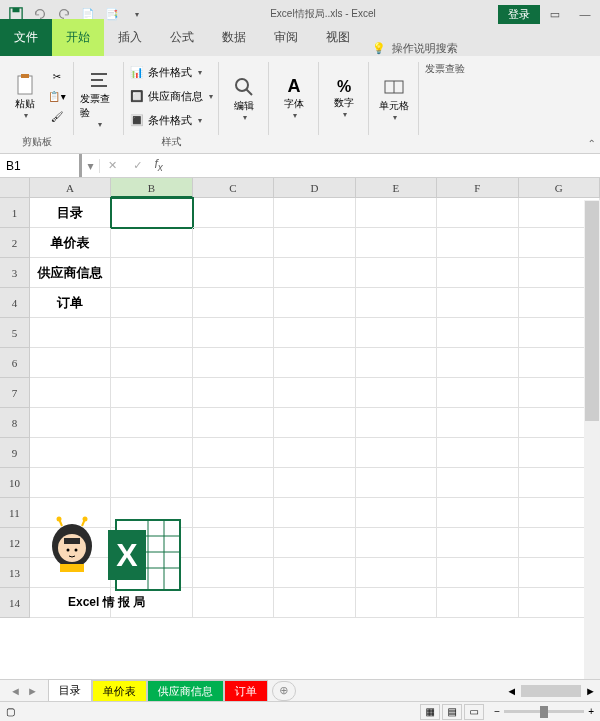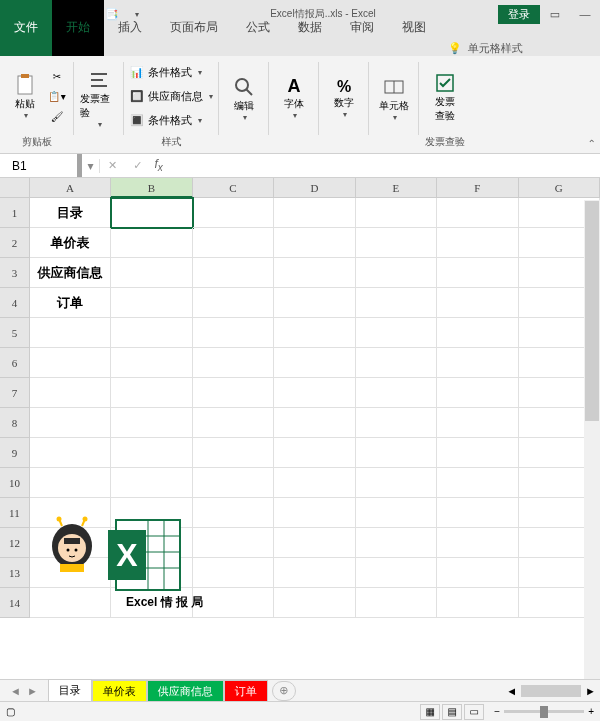--- a/index.html
+++ b/index.html
@@ -7,63 +7,63 @@
     
     .titlebar { height: 28px; background: #e6e6e6; display: flex; align-items: center; font-size: 11px; }
     .qat { display: flex; gap: 0; padding-left: 4px; }
     .qat-btn { width: 24px; height: 24px; display: flex; align-items: center; justify-content: center; cursor: pointer; }
     .title-center { flex: 1; text-align: center; color: #555; font-size: 10px; }
     .title-right { display: flex; align-items: center; gap: 0; }
     .login-btn { background: #0f6e3f; color: #fff; padding: 2px 10px; font-size: 11px; }
     .win-btn { width: 30px; height: 28px; display: flex; align-items: center; justify-content: center; color: #555; }
     
     .tabs-row { height: 28px; background: #e6e6e6; display: flex; align-items: flex-end; font-size: 12px; }
-    .app-tab { padding: 20px 14px; color: #fff; background: #0f6e3f; cursor: pointer; }
+    .app-tab { padding: 10px 14px; color: #fff; background: #0f6e3f; cursor: pointer; }
     .app-tab.file { background: #0f6e3f; }
-    .app-tab.active { background: #000000; color: #0f6e3f; }
+    .app-tab.active { background: #bef264; color: #0f6e3f; }
     .app-tab.normal { background: transparent; color: #444; }
     .tell-me { display: flex; align-items: center; gap: 6px; color: #555; padding: 0 8px; font-size: 11px; }
     
     .ribbon { background: #f3f3f3; border-bottom: 1px solid #d0d0d0; display: flex; height: 98px; }
     .ribbon-group { display: flex; flex-direction: column; align-items: center; padding: 4px 6px; position: relative; }
     .ribbon-group::after { content: ""; position: absolute; right: 0; top: 6px; bottom: 18px; width: 1px; background: #d6d6d6; }
     .ribbon-group:last-child::after { display: none; }
     .group-body { flex: 1; display: flex; align-items: center; gap: 2px; }
     .group-label { font-size: 10px; color: #555; margin-top: 2px; }
     .big-btn { display: flex; flex-direction: column; align-items: center; width: 38px; font-size: 10px; cursor: pointer; }
     .big-btn .ic { width: 24px; height: 24px; }
     .small-col { display: flex; flex-direction: column; gap: 2px; }
     .small-btn { width: 22px; height: 18px; display: flex; align-items: center; justify-content: center; cursor: pointer; font-size: 10px; }
     .style-row { display: flex; align-items: center; gap: 4px; font-size: 11px; cursor: pointer; height: 20px; }
     .style-row .ic { width: 14px; height: 14px; }
     .drop { font-size: 8px; color: #555; margin-left: 2px; }
     
     .namebox-row { height: 24px; background: #fff; border-bottom: 1px solid #d0d0d0; display: flex; align-items: center; font-size: 12px; }
-    .namebox { width: 82px; border-right: 5px solid #a3a3a3; padding: 0 12px; height: 100%; display: flex; align-items: center; }
+    .namebox { width: 82px; border-right: 3px solid #a3a3a3; padding: 0 6px; height: 100%; display: flex; align-items: center; }
     .namebox-drop { width: 18px; text-align: center; border-right: 1px solid #e0e0e0; color: #888; cursor: pointer; }
     .fx-ctrl { padding: 0 8px; color: #aaa; cursor: pointer; font-size: 11px; }
     .fx-label { font-style: italic; color: #666; padding: 0 4px; }
     .formula-input { flex: 1; border: none; height: 100%; outline: none; padding: 0 4px; }
     
     .grid-area { position: relative; background: #fff; }
     .col-headers { display: flex; height: 20px; }
     .corner { width: 30px; background: #e6e6e6; border-right: 1px solid #ccc; border-bottom: 1px solid #ccc; }
     .col-h { width: 82px; background: #e6e6e6; border-right: 1px solid #ccc; border-bottom: 1px solid #ccc; text-align: center; font-size: 11px; color: #444; line-height: 20px; font-family: serif; }
     .col-h.selected { background: #d0e8c8; border-bottom: 2px solid #0f6e3f; }
     .rows-wrap { }
     .grid-row { display: flex; height: 30px; }
     .row-h { width: 30px; background: #e6e6e6; border-right: 1px solid #ccc; border-bottom: 1px solid #ccc; text-align: center; font-size: 11px; line-height: 30px; color: #444; font-family: serif; }
     .cell { width: 82px; border-right: 1px solid #e0e0e0; border-bottom: 1px solid #e0e0e0; font-size: 13px; display: flex; align-items: center; justify-content: center; font-weight: bold; }
     .cell.active { outline: 2px solid #0f6e3f; outline-offset: -1px; }
     
     .image-overlay { position: absolute; left: 42px; top: 338px; width: 170px; }
     .mascot { width: 60px; height: 60px; display: inline-block; }
     .excel-logo { width: 78px; height: 78px; display: inline-block; vertical-align: top; }
     .overlay-text { font-size: 11px; font-weight: bold; margin-top: 2px; }
-    .overlay-text2 { font-size: 12px; font-weight: bold; margin-left: 84px; }
+    .overlay-text2 { font-size: 12px; font-weight: bold; margin-left: 26px; }
     
     .sheet-tabs { position: absolute; bottom: 20px; left: 0; right: 0; height: 22px; background: #f3f3f3; border-top: 1px solid #d0d0d0; display: flex; align-items: center; font-size: 11px; }
     .sheet-nav { display: flex; padding: 0 10px; gap: 6px; color: #888; }
     .sheet-tab { padding: 3px 10px; border: 1px solid #ccc; border-bottom: none; cursor: pointer; background: #fff; }
     .sheet-tab.active { background: #fff; border-bottom: 2px solid #fff; }
     .sheet-tab.yellow { background: #ffff00; }
     .sheet-tab.green { background: #00b050; color: #fff; }
     .sheet-tab.red { background: #ff0000; color: #fff; }
     .new-sheet { width: 24px; height: 20px; display: flex; align-items: center; justify-content: center; cursor: pointer; color: #888; border: 1px solid #ccc; border-radius: 10px; margin-left: 4px; }
     .hscroll { position: absolute; right: 4px; display: flex; align-items: center; gap: 4px; }
@@ -113,28 +113,27 @@
     <div class="login-btn">登录</div>
     <div class="win-btn">▭</div>
     <div class="win-btn">—</div>
   </div>
 </div>
 
 <div class="tabs-row">
   <div class="app-tab file">文件</div>
   <div class="app-tab active">开始</div>
   <div class="app-tab normal">插入</div>
-  <div class="app-tab normal">页面布局</div>
   <div class="app-tab normal">公式</div>
   <div class="app-tab normal">数据</div>
   <div class="app-tab normal">审阅</div>
   <div class="app-tab normal">视图</div>
   <div class="tell-me">
     <span>💡</span>
-    <span>单元格样式</span>
+    <span>操作说明搜索</span>
   </div>
 </div>
 
 <div class="ribbon">
   <div class="ribbon-group">
     <div class="group-body">
       <div class="big-btn">
         <svg class="ic" viewBox="0 0 24 24">
             <rect x="5" y="3" width="14" height="18" fill="#fff" stroke="#888"></rect>
             <rect x="8" y="1" width="8" height="4" fill="#c77b2e"></rect>
@@ -233,30 +232,20 @@
             <line x1="12" y1="6" x2="12" y2="18" stroke="#555"></line>
           </svg>
         <span>单元格</span>
         <span class="drop">▾</span>
       </div>
     </div>
     <div class="group-label">&nbsp;</div>
   </div>
 
   <div class="ribbon-group">
-    <div class="group-body">
-      <div class="big-btn">
-        <svg class="ic" viewBox="0 0 24 24">
-            <rect x="4" y="4" width="16" height="16" fill="none" stroke="#0f6e3f" stroke-width="1.5"></rect>
-            <path d="M7 12 L10 15 L17 8" fill="none" stroke="#0f6e3f" stroke-width="2"></path>
-          </svg>
-        <span style="white-space:pre;">发票
-查验</span>
-      </div>
-    </div>
     <div class="group-label">发票查验</div>
   </div>
 </div>
 <div class="shrink-ribbon">⌃</div>
 
 <div class="namebox-row">
   <div class="namebox">B1</div>
   <div class="namebox-drop">▾</div>
   <div class="fx-ctrl">✕</div>
   <div class="fx-ctrl">✓</div>

